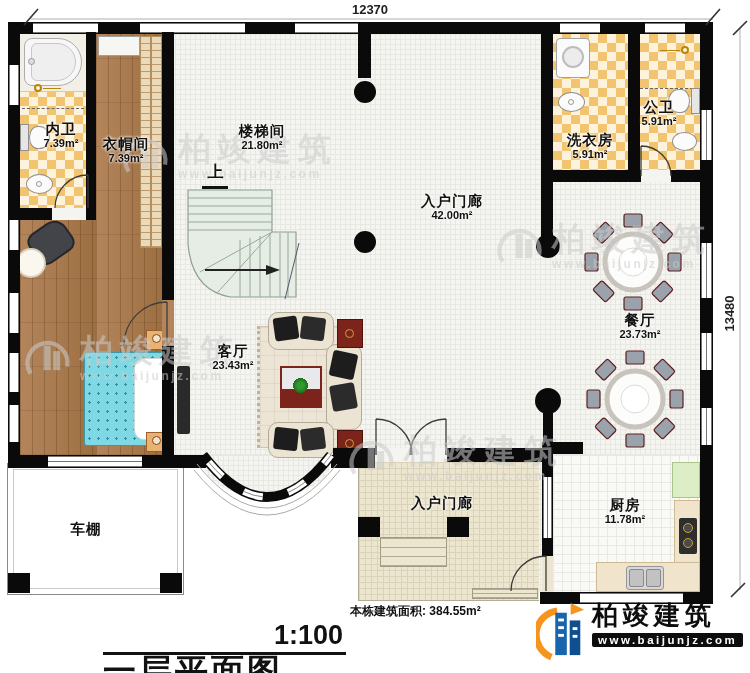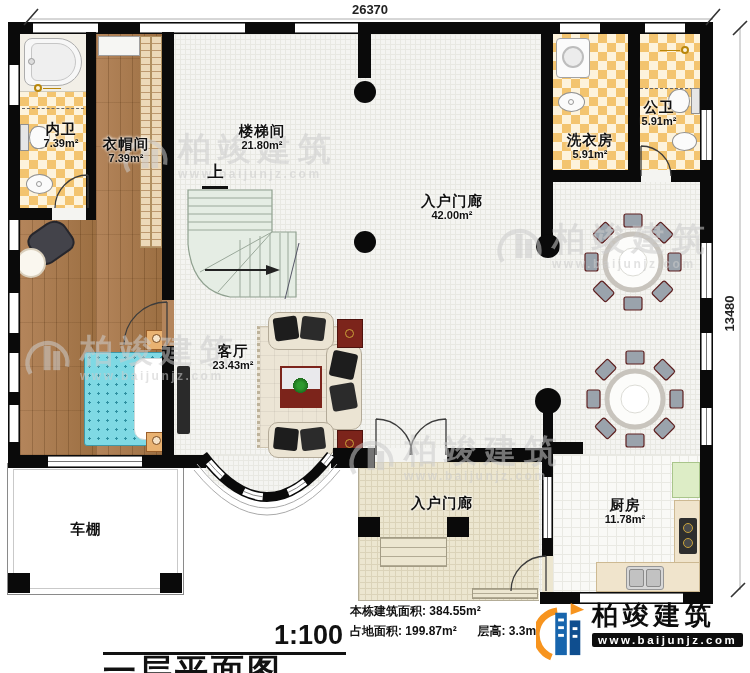--- a/index.html
+++ b/index.html
@@ -323,58 +323,55 @@
     <div class="rarea">5.91m²</div>
   </div>
   <div class="rlabel" style="left:545px;top:132px;width:90px;">
     <div class="rname">洗衣房</div>
     <div class="rarea">5.91m²</div>
   </div>
   <div class="rlabel" style="left:402px;top:193px;width:100px;">
     <div class="rname">入户门廊</div>
     <div class="rarea">42.00m²</div>
   </div>
+  <div class="rlabel" style="left:595px;top:312px;width:90px;">
+    <div class="rname">餐厅</div>
+    <div class="rarea">23.73m²</div>
+  </div>
   <div class="rlabel" style="left:188px;top:343px;width:90px;">
     <div class="rname">客厅</div>
     <div class="rarea">23.43m²</div>
   </div>
   <div class="rlabel" style="left:580px;top:497px;width:90px;">
     <div class="rname">厨房</div>
     <div class="rarea">11.78m²</div>
   </div>
   <div class="rlabel" style="left:392px;top:495px;width:100px;">
     <div class="rname">入户门廊</div>
   </div>
   <div class="rlabel" style="left:41px;top:521px;width:90px;">
     <div class="rname">车棚</div>
   </div>
 
   <div class="rlabel" style="left:196px;top:163px;width:40px;">
     <div class="rname" style="font-size:16px;">上</div>
   </div>
   <div class="fix" style="left:202px;top:186px;width:26px;height:3px;background:#111;"></div>
 
-  <div class="dim" style="left:330px;top:2px;width:80px;text-align:center;">26370</div>
+  <div class="dim" style="left:330px;top:2px;width:80px;text-align:center;">12370</div>
   <div class="dim" style="left:699px;top:306px;width:60px;text-align:center;transform:rotate(-90deg);">13480</div>
 
   <div class="ptitle" style="left:103px;top:649px;">一层平面图</div>
   <div class="fix" style="left:103px;top:652px;width:243px;height:3px;background:#111;border-bottom:1px solid #111;"></div>
   <div class="pscale" style="left:274px;top:620px;">1:100</div>
 
   <div class="stats" style="left:350px;top:601px;">
     <div>
       <span>本栋建筑面积:</span>
       <span>384.55m²</span>
-    </div>
-    <div>
-      <span>占地面积:</span>
-      <span>199.87m²</span>
-      <span style="display:inline-block;width:14px;"></span>
-      <span>层高:</span>
-      <span>3.3m</span>
     </div>
   </div>
 
   <div class="brand" style="left:536px;top:601px;">
     <svg width="52" height="62" viewBox="0 0 54 64" style="position:static;">
       <path d="M16,58 A25,25 0 0 1 22,10" fill="none" stroke="#f7941e" stroke-width="7"></path>
       <polygon points="36,2 50,9 36,14" fill="#f7941e"></polygon>
       <rect x="20" y="12" width="12" height="44" fill="#1765ad"></rect>
       <rect x="35" y="20" width="11" height="36" fill="#0f4e8f"></rect>
       <rect x="23" y="18" width="6" height="3" fill="#fff"></rect>

